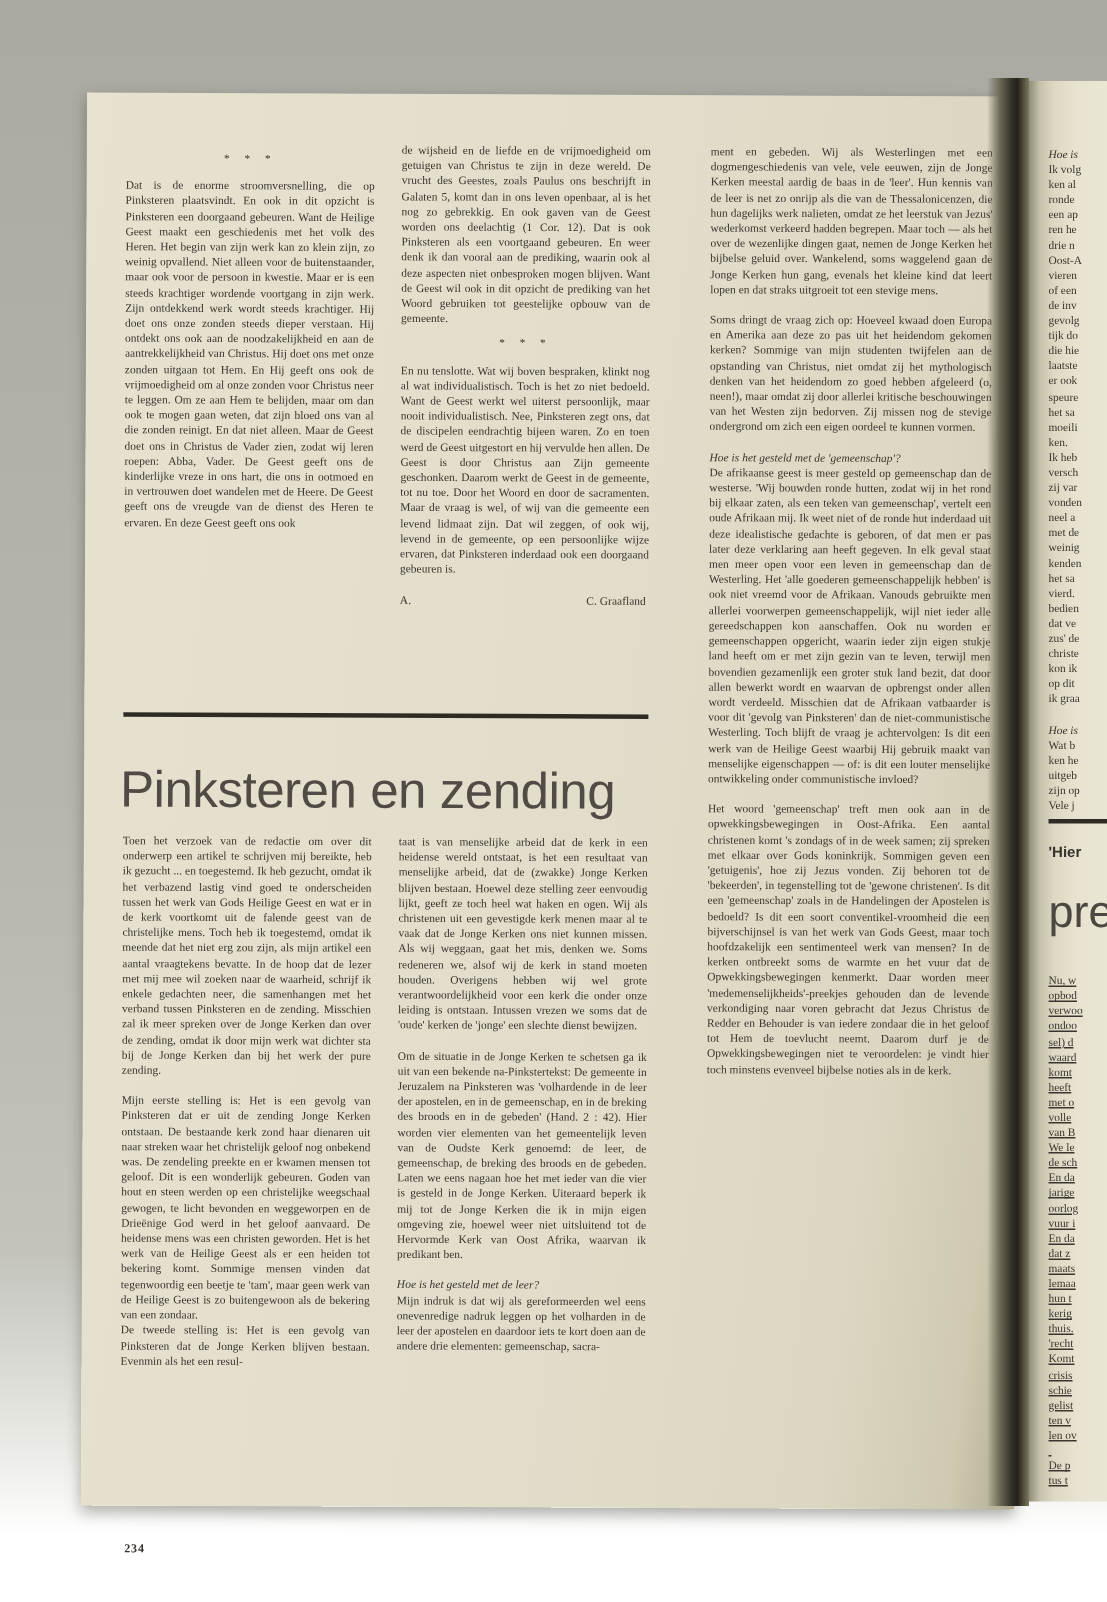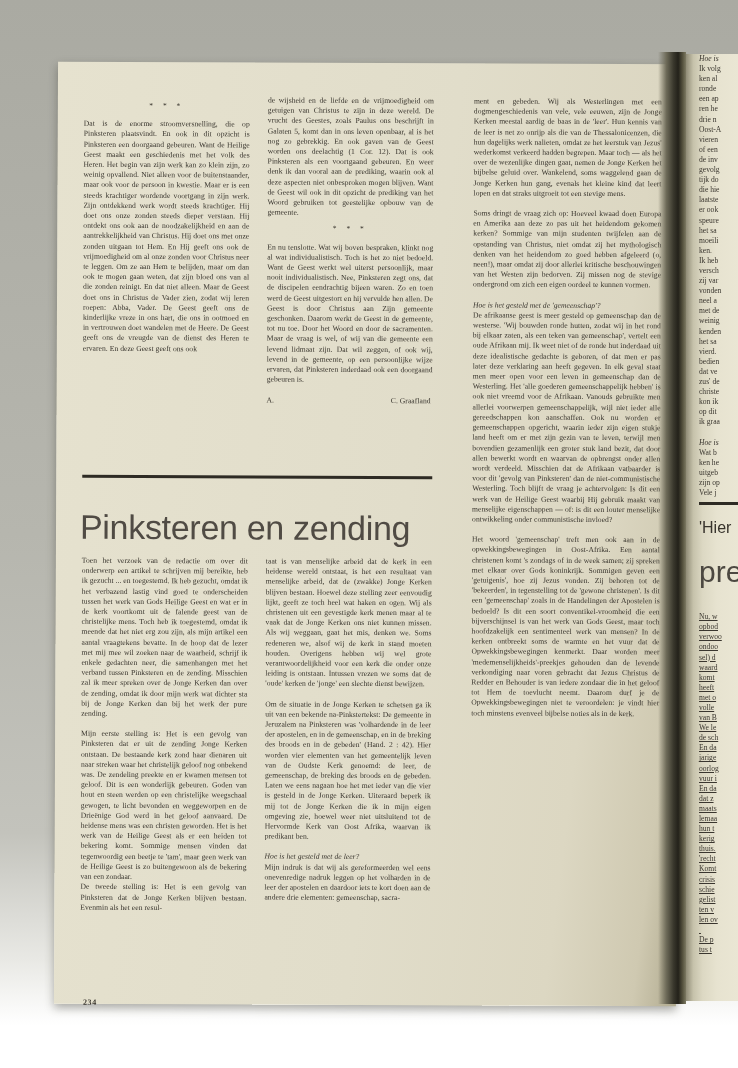--- a/index.html
+++ b/index.html
@@ -29,37 +29,37 @@
   .stars{text-align:center;letter-spacing:4px;margin:6px 0 8px;font-size:7.5px;}
   .subhead{font-style:italic;margin-top:10px;}
   .signature{display:flex;justify-content:space-between;margin-top:11px;padding-right:2px;
     font-size:7.6px;color:#37332c;}
   .rule{position:absolute;left:26px;top:413px;width:350px;height:3px;background:#2e2b24;}
   .headline{
     position:absolute;left:24px;top:446px;margin:0;
     font-family:"Liberation Sans",sans-serif;font-weight:400;font-size:34px;
     color:#504b44;letter-spacing:-0.3px;
   }
-  .pagenum{position:absolute;left:29px;top:936px;font-size:8px;font-weight:bold;
+  .pagenum{position:absolute;left:29px;top:966px;font-size:8px;font-weight:bold;
     letter-spacing:0.6px;color:#37332c;}
   .gutter{
     position:absolute;left:658px;top:52px;width:28px;height:952px;
     background:linear-gradient(90deg,rgba(109,106,88,0) 0%,#6d6a58 30%,#3a382d 55%,#23211a 72%,#55523e 88%,#7c7962 100%);
   }
   .page-right{
     position:absolute;left:686px;top:54px;width:52px;height:947px;overflow:hidden;
     background:linear-gradient(90deg,#8f8b76 0%,#c6c2ab 14%,#dcd8c3 32%,#e7e3d0 60%,#eae6d4 100%);
   }
   .rfrag{margin-left:13px;color:#3a362f;font-size:7.6px;line-height:10.1px;white-space:nowrap;}
-  .rblock1{}
+  .rblock1{margin-top:44px;}
   .frag{white-space:nowrap;}
   .italic{font-style:italic;}
   .rrule{margin:4px 0 0 13px;width:55px;height:3px;background:#2e2b24;}
-  .rhier{margin:14px 0 0 13px;font-family:"Liberation Sans",sans-serif;font-weight:normal;
-    font-size:16px;color:#37332c;white-space:nowrap;}
+  .rhier{margin:14px 0 0 13px;font-family:"Liberation Sans",sans-serif;font-weight:bold;
+    font-size:10px;color:#37332c;white-space:nowrap;}
   .rbig{margin:18px 0 0 13px;font-family:"Liberation Sans",sans-serif;font-size:30px;
     color:#4c4841;white-space:nowrap;}
   .rblock2{margin-top:23px;text-decoration:underline;}
 </style>
 </head>
 <body>
 
 <div class="photo">
 
   <div class="page-left">

